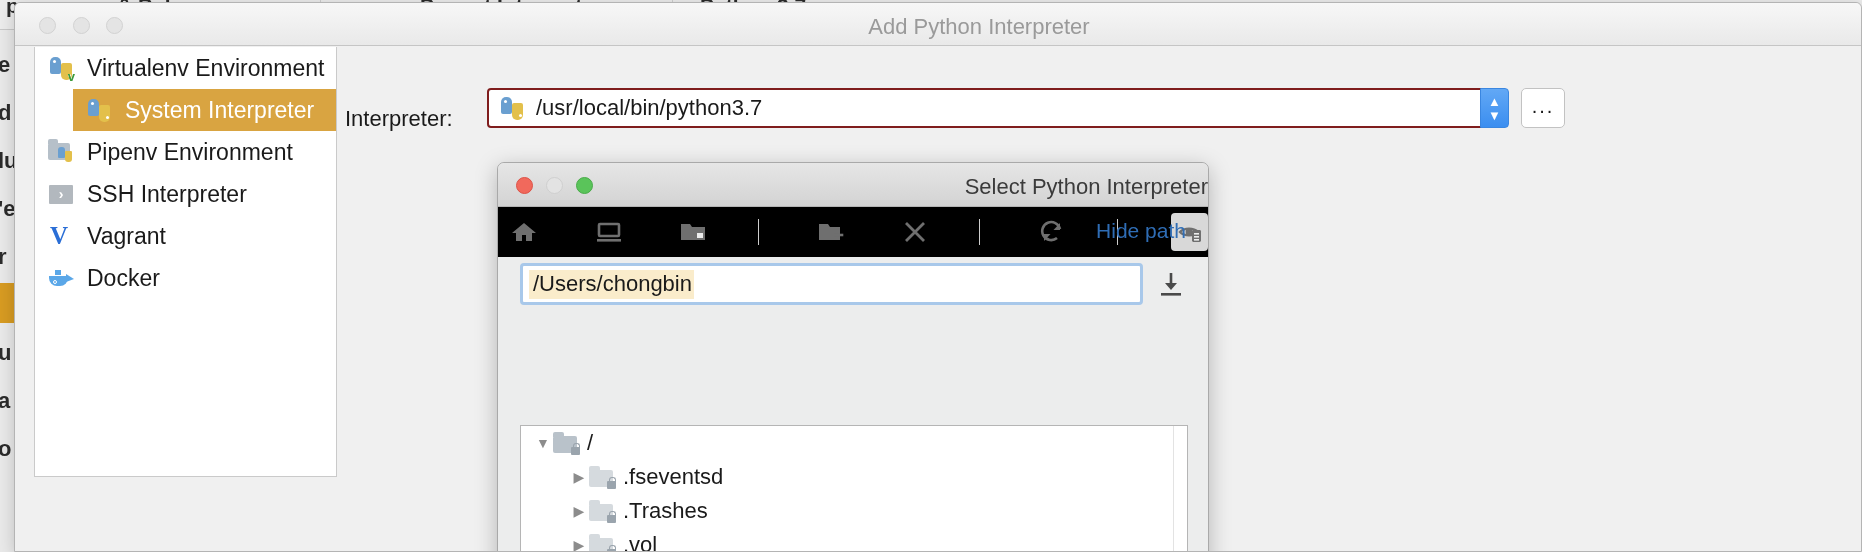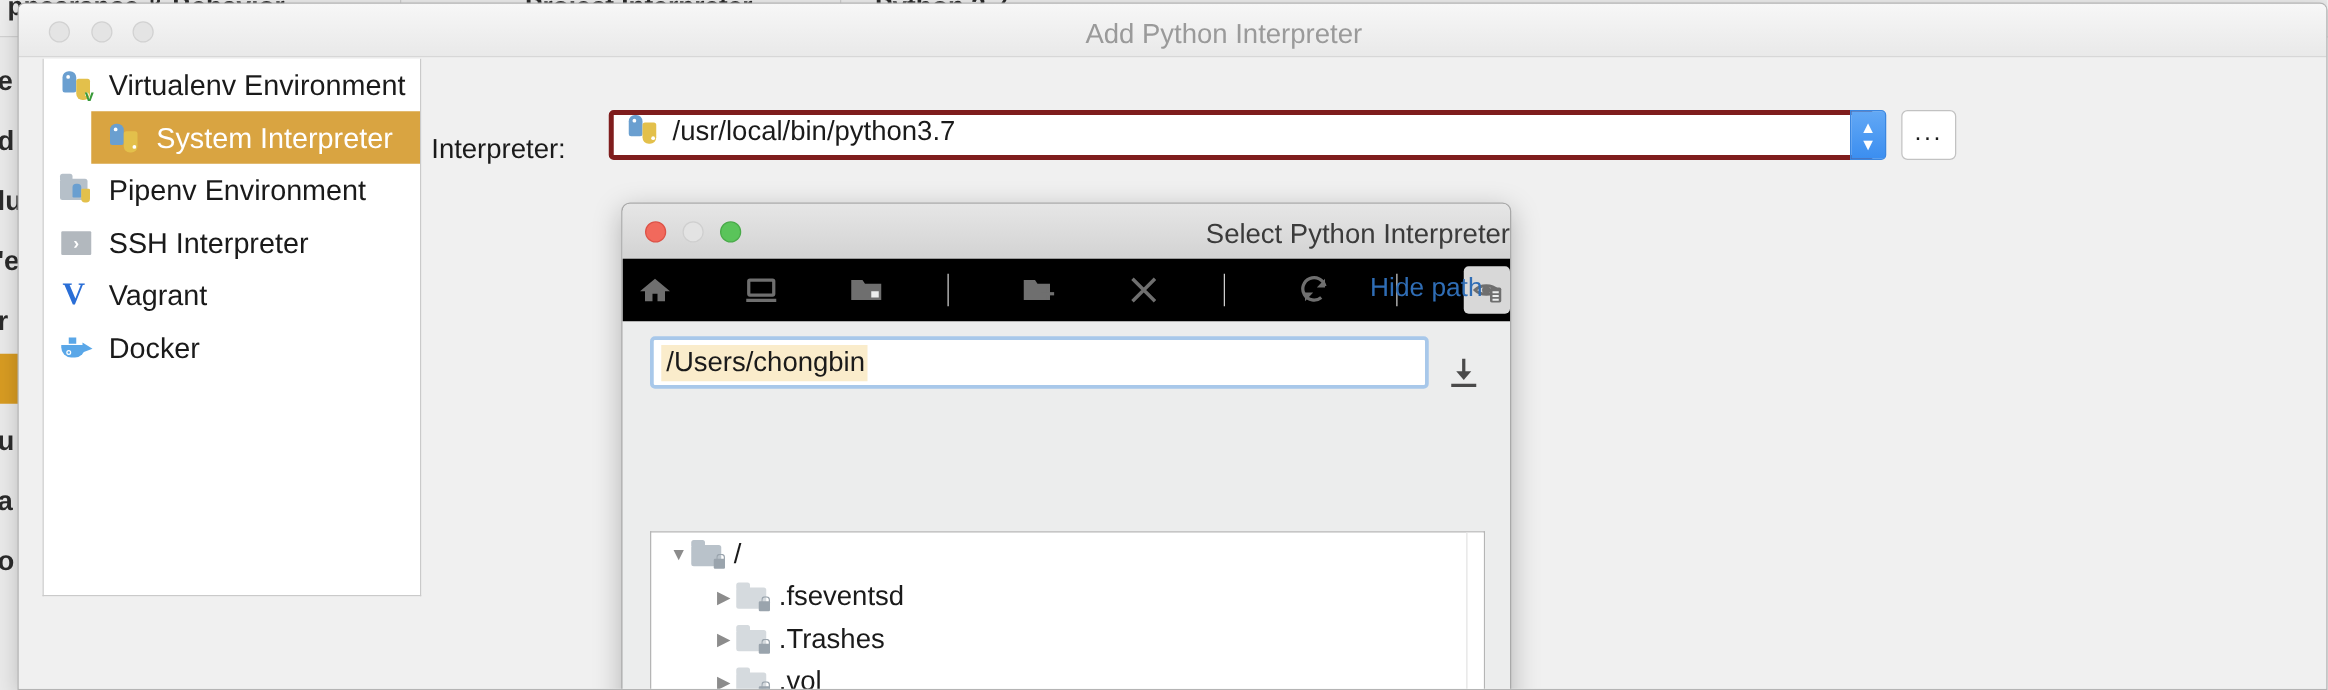--- a/index.html
+++ b/index.html
@@ -182,23 +182,23 @@
 
   
   #interp-label {
     position: absolute; left: 330px; top: 60px;
     font-size: 22px; color: #1a1a1a;
   }
   #interp-field {
     position: absolute; left: 472px; top: 42px;
     width: 1012px; height: 40px;
     background: #ffffff;
-    border: 4px solid #7f1d1d;
+    border: 2px solid #7f1d1d;
     border-radius: 4px;
-    display: flex; 
+    display: flex; align-items: center;
   }
   #interp-field .py-glyph { position: relative; left: 12px; top: 0; }
   #interp-value {
     margin-left: 24px; font-size: 22px; color: #1a1a1a; white-space: nowrap;
   }
   #interp-stepper {
     position: absolute; left: 1465px; top: 42px;
     width: 29px; height: 40px;
     background: linear-gradient(to bottom, #62a8f5, #3b8ef0);
     border: 1px solid #3a86e0;
@@ -258,21 +258,21 @@
   .tb-btn.active { background: #d8d8d8; }
   .tb-div { width: 1px; height: 26px; background: #cdcdcd; margin: 0 6px; }
   .tb-ico { display: block; }
   #hide-path {
     position: absolute; right: 22px; top: 12px;
     font-size: 21px; color: #2f6db5;
   }
 
   #path-row {
     position: relative; height: 54px; padding: 0 22px;
-    display: flex; align-items: flex-end;
+    display: flex; align-items: center;
   }
   #path-input {
     width: 644px; height: 42px;
     background: #ffffff;
     border: 3px solid #a8c8ea;
     border-radius: 4px;
     display: flex; align-items: center;
   }
   #path-text {
     background: #faeccb;

